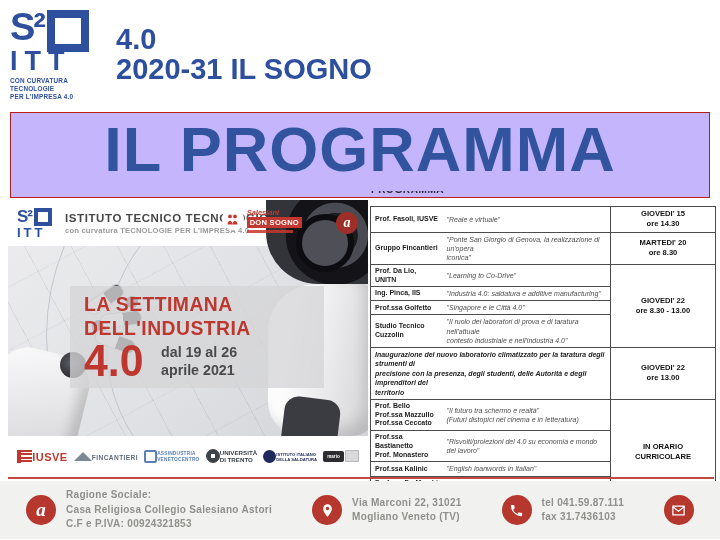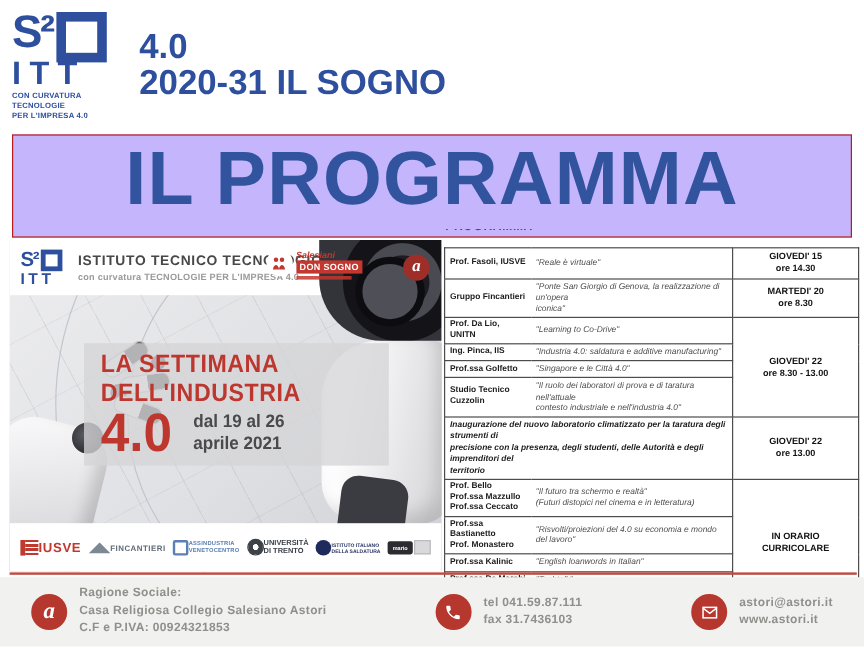--- a/index.html
+++ b/index.html
@@ -330,31 +330,38 @@
       <span class="f-icon">
         <span class="f-badge">a</span>
       </span>
       <span class="f-text">Ragione Sociale:
 Casa Religiosa Collegio Salesiano Astori
 C.F e P.IVA: 00924321853</span>
     </div>
     <div class="f-item">
       <span class="f-icon">
         <svg viewBox="0 0 24 24" width="15" height="15">
+            <path d="M12 2C8.1 2 5 5.1 5 9c0 5.2 7 13 7 13s7-7.8 7-13c0-3.9-3.1-7-7-7zm0 9.5A2.5 2.5 0 1 1 12 6a2.5 2.5 0 0 1 0 5.5z" fill="#ffffff"></path>
+          </svg>
+      </span>
+      <span class="f-text">Via Marconi 22, 31021
+Mogliano Veneto (TV)</span>
+    </div>
+    <div class="f-item">
+      <span class="f-icon">
+        <svg viewBox="0 0 24 24" width="15" height="15">
             <path d="M6.6 10.8c1.4 2.8 3.8 5.2 6.6 6.6l2.2-2.2c.3-.3.7-.4 1-.2 1.1.4 2.3.6 3.6.6.6 0 1 .4 1 1V20c0 .6-.4 1-1 1C10.8 21 3 13.2 3 4c0-.6.4-1 1-1h3.5c.6 0 1 .4 1 1 0 1.2.2 2.4.6 3.6.1.3 0 .7-.2 1l-2.3 2.2z" fill="#ffffff"></path>
           </svg>
       </span>
       <span class="f-text">tel 041.59.87.111
 fax 31.7436103</span>
     </div>
     <div class="f-item">
       <span class="f-icon">
         <svg viewBox="0 0 24 24" width="15" height="15">
             <rect x="3" y="5" width="18" height="14" fill="none" stroke="#ffffff" stroke-width="2"></rect>
             <path d="M3 6l9 7 9-7" fill="none" stroke="#ffffff" stroke-width="2"></path>
           </svg>
       </span>
-      <span class="f-text">astori@astori.it
-www.astori.it</span>
     </div>
   </footer>
 
 </div>
 
 </body></html>

